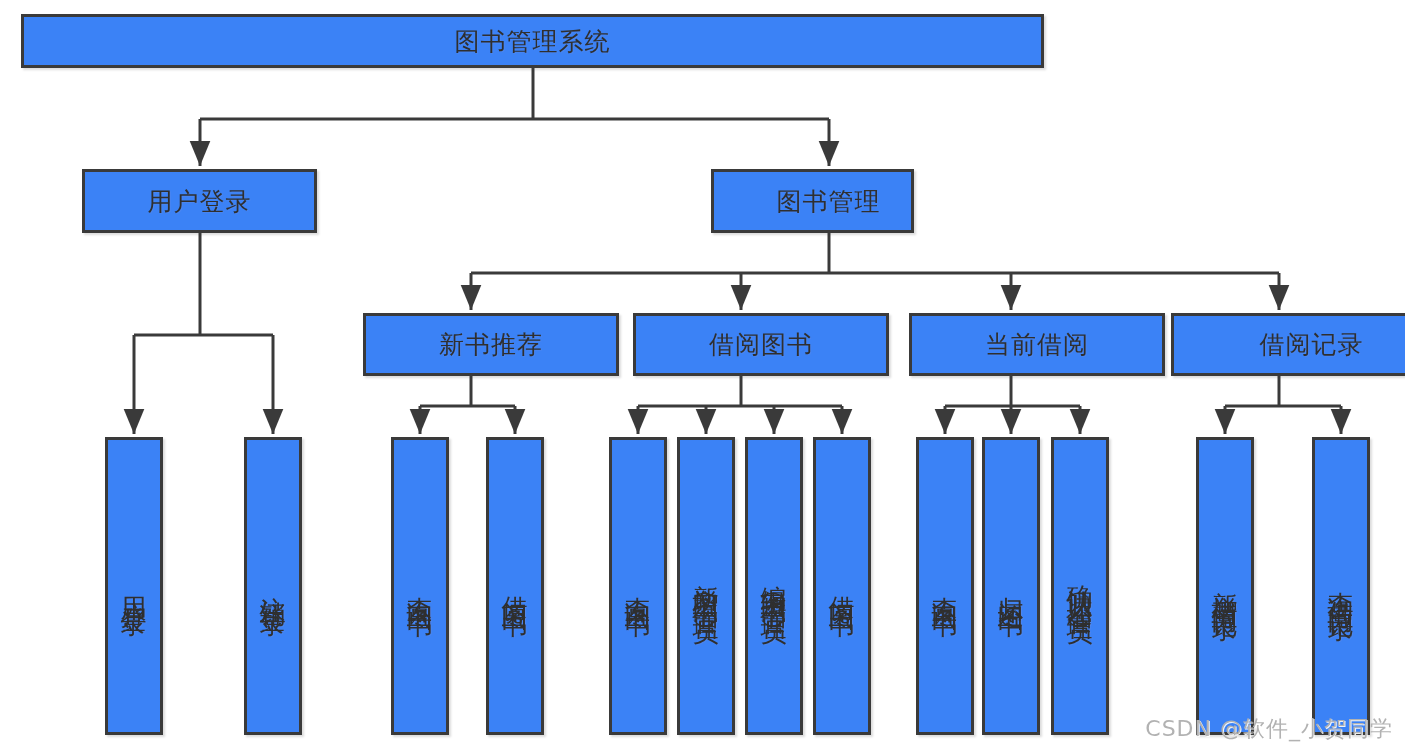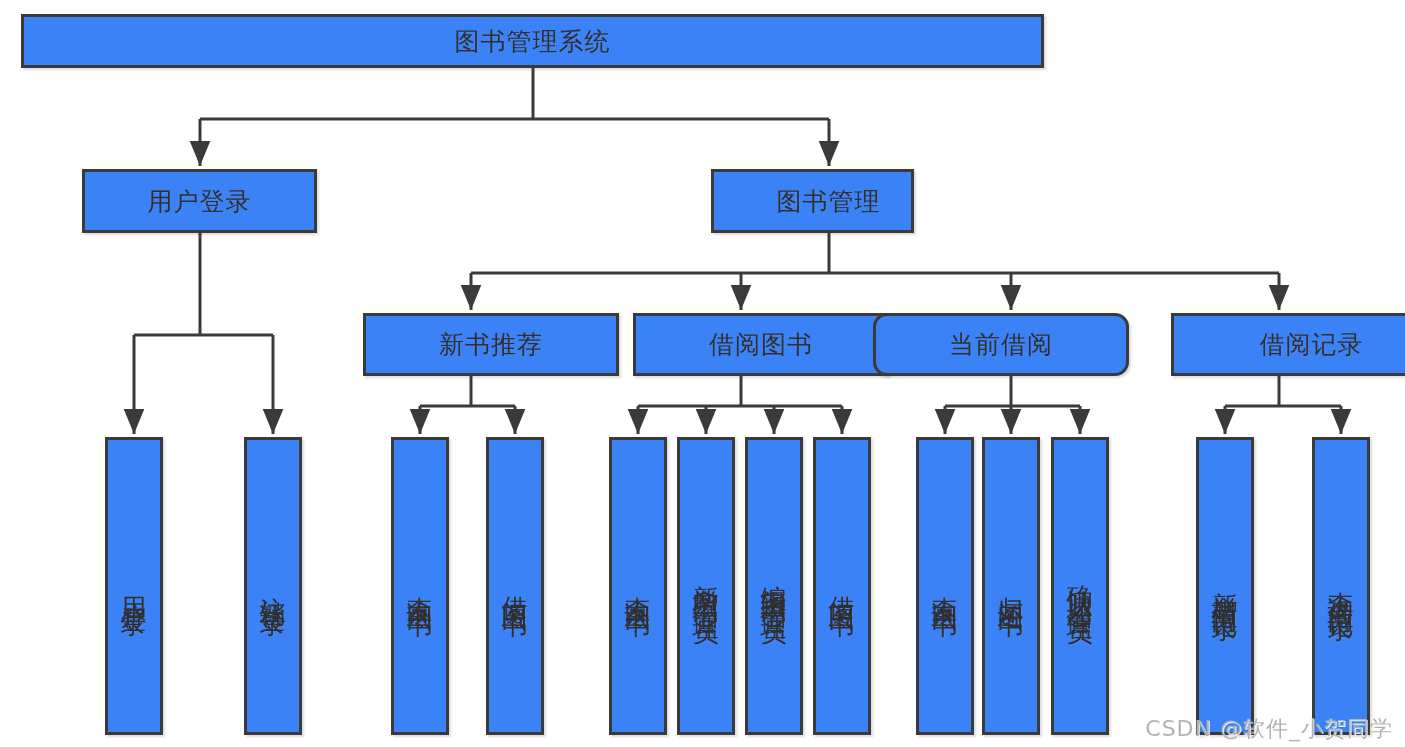--- a/index.html
+++ b/index.html
@@ -49,21 +49,21 @@
   }
   
   .n-root   { left: 21px;   top: 14px;  width: 1023px; height: 54px; }
   
   .n-login  { left: 82px;   top: 169px; width: 235px;  height: 64px; }
   .n-mgmt   { left: 711px;  top: 169px; width: 203px;  height: 64px; padding-left: 32px; }
   
   .lv3      { top: 313px; width: 256px; height: 63px; }
   .n-rec    { left: 363px; }
   .n-borrow { left: 633px; }
-  .n-cur    { left: 873px; border-radius: 14px; }
+  .n-cur    { left: 909px; }
   .n-hist   { left: 1171px; padding-left: 25px; }
   
   .leaf     { top: 437px; width: 58px; height: 298px; }
   .lf-a1 { left: 105px; }  .lf-a2 { left: 244px; }
   .lf-b1 { left: 391px; }  .lf-b2 { left: 486px; }
   .lf-c1 { left: 609px; }  .lf-c2 { left: 677px; }
   .lf-c3 { left: 745px; }  .lf-c4 { left: 813px; }
   .lf-d1 { left: 916px; }  .lf-d2 { left: 982px; }  .lf-d3 { left: 1051px; }
   .lf-e1 { left: 1196px; } .lf-e2 { left: 1312px; }
   .watermark {

